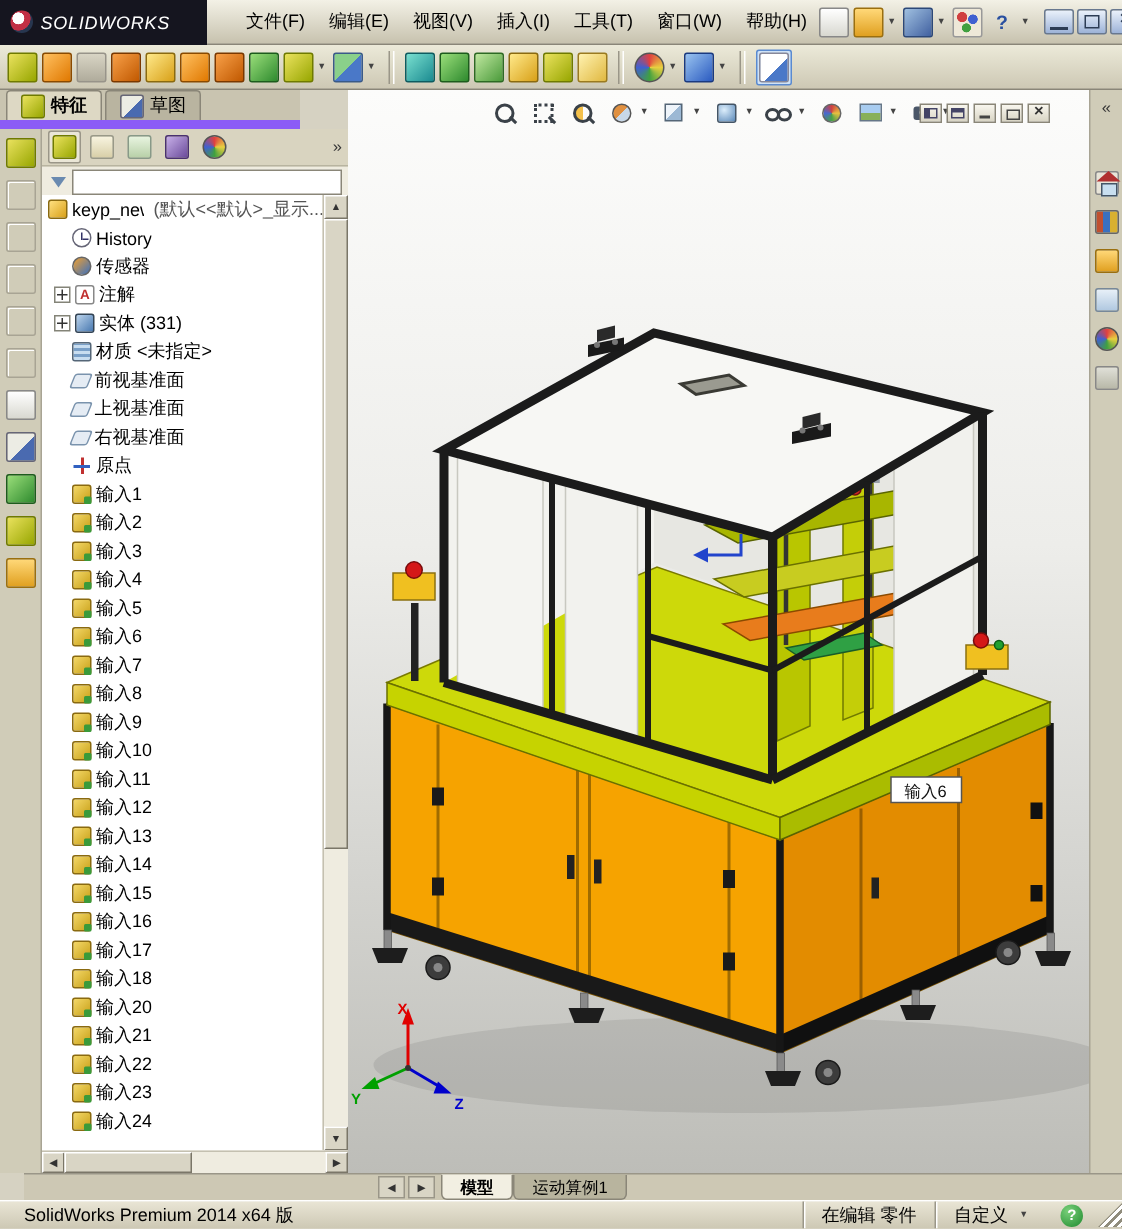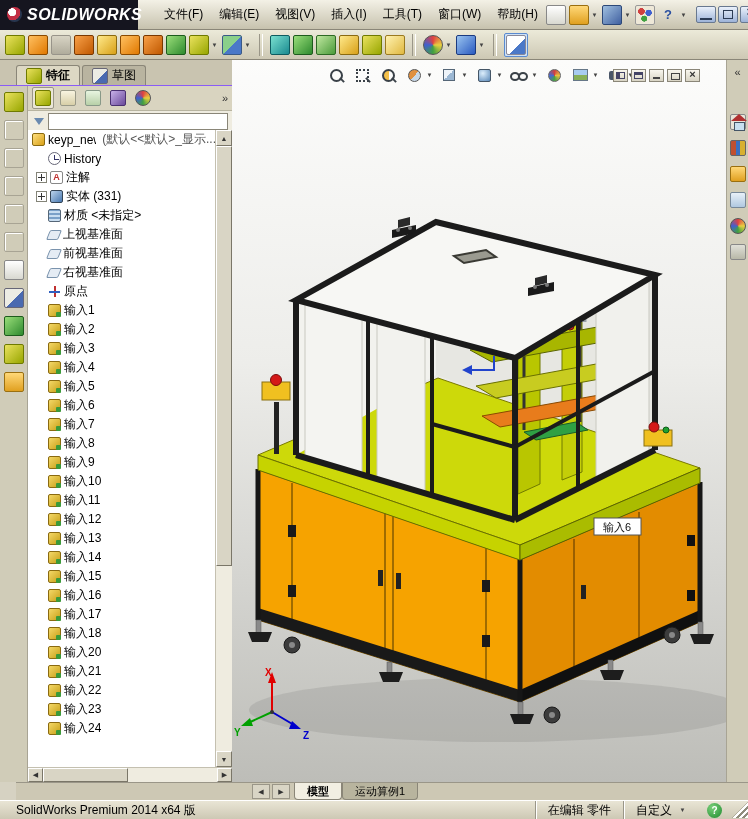--- a/index.html
+++ b/index.html
@@ -7,21 +7,21 @@
        font-family:"Liberation Sans","DejaVu Sans",sans-serif;font-size:12px;
        background:#d6d2c2;color:#000}
   
   #titlebar{position:absolute;left:0;top:0;width:748px;height:30px;
     background:linear-gradient(#f3f1e6,#c7c2ae);border-bottom:1px solid #8a8678;
     display:flex;align-items:center;box-sizing:border-box}
   #logo{width:138px;height:30px;background:#15151f;color:#fff;display:flex;align-items:center;
     gap:5px;padding-left:7px;box-sizing:border-box;flex:none}
   .logo-swoosh{width:15px;height:15px;border-radius:50%;flex:none;
     background:radial-gradient(circle at 35% 35%,#ffffff 28%,#c22f45 30% 58%,#27364f 60%)}
-  #logo .logo-text{font-weight:bold;font-style:italic;font-size:16px;letter-spacing:.5px}
+  #logo .logo-text{font-weight:normal;font-style:italic;font-size:12px;letter-spacing:.5px}
   #menubar{display:flex;align-items:center;height:100%;margin-left:18px}
   .menu-item{padding:0 8px;height:100%;display:flex;align-items:center;cursor:default;white-space:nowrap}
   #quickbar{margin-left:auto;display:flex;align-items:center;gap:3px;margin-right:8px}
   .tbi-wrap{display:inline-flex;align-items:center;gap:1px}
   .wbgroup{display:flex;gap:2px;margin-right:5px}
   .wb{width:18px;height:15px;border:1px solid #68788f;border-radius:2px;position:relative;
     background:linear-gradient(#eaf1fb,#9db3d8)}
   .wb-minimize::after{content:"";position:absolute;left:3px;right:3px;bottom:2px;height:2px;background:#2c3c55}
   .wb-maximize::after{content:"";position:absolute;left:4px;top:3px;width:8px;height:7px;border:1px solid #2c3c55}
   .wb-close::after{content:"×";position:absolute;left:0;right:0;top:-2px;text-align:center;
@@ -63,23 +63,23 @@
   .c-cp{background:linear-gradient(#e0e0d8,#b8b8a8);border:1px solid #888}
   .dd{width:9px;display:inline-flex;align-items:center;justify-content:center}
   .dd::before{content:"▼";font-size:6px;color:#444}
   .tsep{width:2px;height:22px;border-left:1px solid #9a9688;border-right:1px solid #fff;margin:0 4px;flex:none}
   .pressed{border:1px solid #5a8ad0;background:#cfe2f6;border-radius:2px;padding:1px}
   
   #toolbar{position:absolute;left:0;top:30px;width:748px;height:30px;box-sizing:border-box;
     background:linear-gradient(#ecead9,#cdc8b4);border-bottom:1px solid #8a8678;
     display:flex;align-items:center;gap:3px;padding:0 5px}
   
-  #cmtabs{position:absolute;left:0;top:60px;width:232px;height:26px;background:#c9c4b0;
-    display:flex;align-items:flex-end;gap:2px;padding-left:16px;box-sizing:border-box;
-    border-bottom:1px solid #8b5cf6}
+  #cmtabs{position:absolute;left:0;top:60px;width:200px;height:26px;background:#c9c4b0;
+    display:flex;align-items:flex-end;gap:2px;padding-left:4px;box-sizing:border-box;
+    border-bottom:6px solid #8b5cf6}
   .cmtab{display:inline-flex;align-items:center;gap:4px;padding:3px 9px;height:20px;box-sizing:border-box;
     border:1px solid #8a8678;border-bottom:none;border-radius:3px 3px 0 0;background:#b9b4a0;font-size:12px}
   .cmtab.active{background:#ddd8c4;font-weight:bold}
   
   #leftstrip{position:absolute;left:0;top:86px;width:28px;height:696px;background:#d0ccb8;
     border-right:1px solid #a8a494;box-sizing:border-box;display:flex;flex-direction:column;
     align-items:center;padding-top:6px;gap:8px}
   
   #panel{position:absolute;left:28px;top:86px;width:204px;height:696px;background:#fff;box-sizing:border-box}
   #panel-head{height:24px;background:#d9d4c0;display:flex;align-items:center;gap:3px;
@@ -385,43 +385,48 @@
         <span class="tlabel">keyp_new</span>
         <span class="tconfig">(默认&lt;&lt;默认&gt;_显示...</span>
       </div>
       <div class="tree-children">
           <div class="trow">
             <span class="plus-sp"></span>
             <span class="ti ti-history"></span>
             <span class="tlabel">History</span>
           </div>
           <div class="trow">
+            <span class="plus-sp"></span>
+            <span class="ti ti-sensors"></span>
+            <span class="tlabel">传感器</span>
+          </div>
+          <div class="trow">
             <span class="plus"></span>
             <span class="ti ti-annotations"></span>
             <span class="tlabel">注解</span>
           </div>
           <div class="trow">
             <span class="plus"></span>
             <span class="ti ti-solid-bodies"></span>
             <span class="tlabel">实体 (331)</span>
           </div>
           <div class="trow">
             <span class="plus-sp"></span>
             <span class="ti ti-material"></span>
             <span class="tlabel">材质 &lt;未指定&gt;</span>
           </div>
           <div class="trow">
             <span class="plus-sp"></span>
             <span class="ti ti-plane"></span>
+            <span class="tlabel">前视基准面</span>
+          </div>
+          <div class="trow">
+            <span class="plus-sp"></span>
+            <span class="ti ti-plane"></span>
             <span class="tlabel">上视基准面</span>
-          </div>
-          <div class="trow">
-            <span class="plus-sp"></span>
-            <span class="ti ti-plane"></span>
-            <span class="tlabel">前视基准面</span>
           </div>
           <div class="trow">
             <span class="plus-sp"></span>
             <span class="ti ti-plane"></span>
             <span class="tlabel">右视基准面</span>
           </div>
           <div class="trow">
             <span class="plus-sp"></span>
             <span class="ti ti-origin"></span>
             <span class="tlabel">原点</span>

